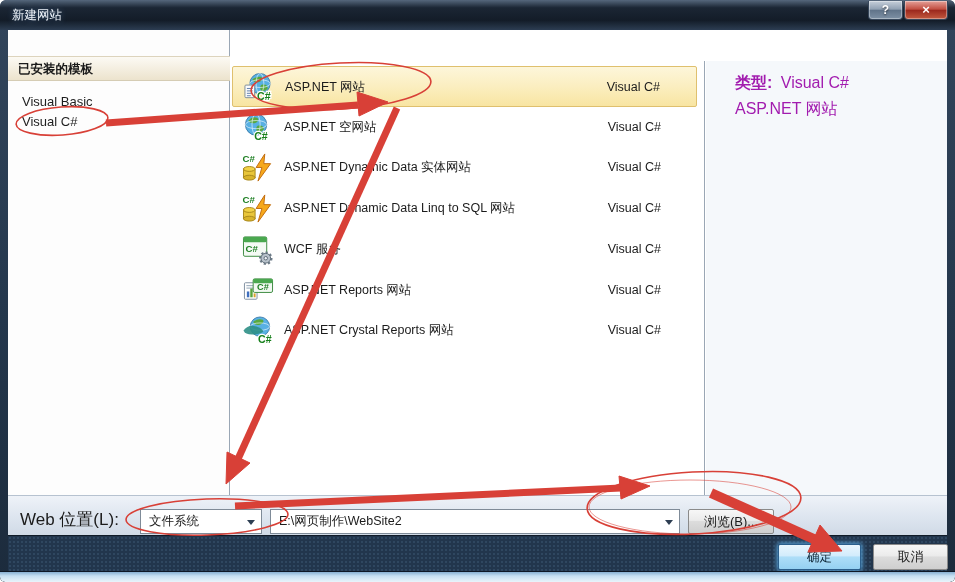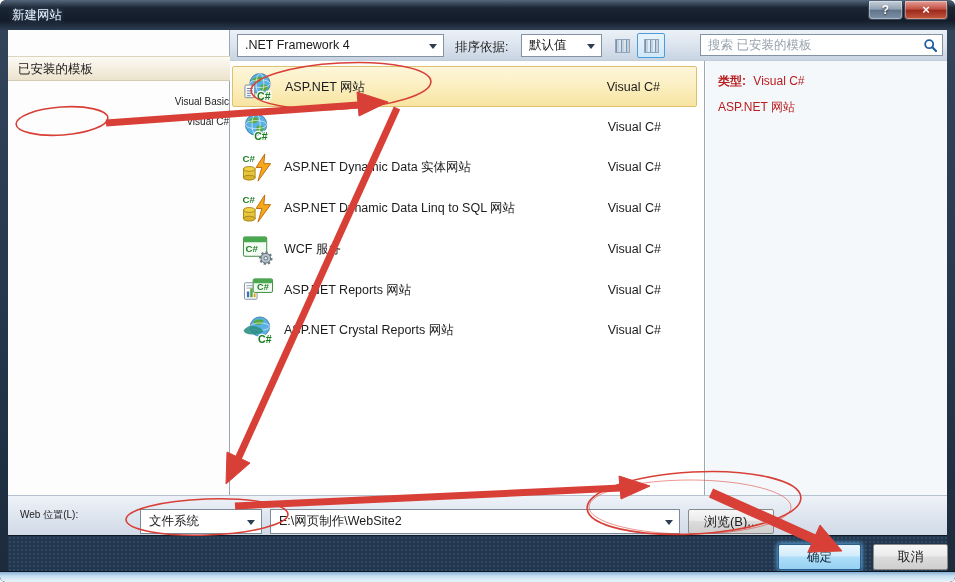--- a/index.html
+++ b/index.html
@@ -24,40 +24,40 @@
   .toolbar{position:absolute;left:0;top:0;width:939px;height:31px;
     background:linear-gradient(180deg,#ecf1f7 0%,#d8e1ec 60%,#c8d4e2 100%);border-bottom:1px solid #c2cdd9;}
 
   
   .sidebar{position:absolute;left:0;top:0;width:222px;height:465px;background:#fdfdfd;border-right:1px solid #9aa7b5;}
   .side-header{position:absolute;left:0;width:222px;color:#f2f6fa;font-size:12px;padding-left:10px;
     background:linear-gradient(180deg,#5d7188 0%,#46596f 50%,#3a4d63 100%);
     border-top:1px solid #74879c;border-bottom:1px solid #324456;}
   .side-header.recent{top:3px;height:20px;line-height:19px;}
   .side-header.online{top:139px;height:21px;line-height:20px;}
-  .side-header.installed{top:26px;height:25px;line-height:24px;color:#1b1b1b;font-weight:normal;font-size:12.5px;
+  .side-header.installed{top:26px;height:25px;line-height:24px;color:#1b1b1b;font-weight:bold;font-size:12.5px;
     background:linear-gradient(180deg,#fcfaf4 0%,#f3edd d 55%,#ece3cd 100%);
     background:linear-gradient(180deg,#fcfaf4 0%,#ece3cd 100%);
     border-top:1px solid #ddd4bd;border-bottom:1px solid #d5ccb4;}
-  .side-item{position:absolute;left:0;width:221px;height:19px;line-height:19px;padding-left:14px;font-size:10px;color:#1e1e1e;cursor:default;text-align:right;}
+  .side-item{position:absolute;left:0;width:221px;height:19px;line-height:19px;padding-left:14px;font-size:13px;color:#1e1e1e;cursor:default;}
   .side-item.vb{top:62px;}
   .side-item.vcs{top:82px;}
 
   
   .listpanel{position:absolute;left:223px;top:31px;width:474px;height:434px;background:#ffffff;border-right:1px solid #9aa7b5;}
   .row{position:absolute;left:1px;width:465px;height:41px;cursor:default;}
   .row-icon{position:absolute;left:9px;top:5px;width:34px;height:31px;}
   .row-name{position:absolute;left:52px;top:0;height:41px;line-height:41px;font-size:12.5px;color:#1b1b1b;white-space:nowrap;}
   .row-lang{position:absolute;right:36px;top:0;height:41px;line-height:41px;font-size:12.5px;color:#1b1b1b;}
   .row.selected{background:linear-gradient(180deg,#fdf6da 0%,#fbeec0 50%,#f8e5a2 100%);
     border:1px solid var(--sel-border,#dfc06e);border-radius:2px;}
 
   
   .rightpanel{position:absolute;left:698px;top:31px;width:241px;height:434px;background:#f5f8fb;}
-  .detail-line{position:absolute;left:12px;font-size:12px;color:#b91c1c;white-space:nowrap;}
+  .detail-line{position:absolute;left:29px;font-size:16px;color:#a21caf;white-space:nowrap;}
 
   
   .combo{position:absolute;height:23px;background:#fff;border:1px solid #8393a3;font-size:12.5px;color:#1b1b1b;}
   .combo .val{position:absolute;left:7px;top:0;line-height:21px;white-space:nowrap;}
   .arrow{position:absolute;right:6px;top:9px;width:0;height:0;border-left:4px solid transparent;border-right:4px solid transparent;border-top:5px solid #2d3e52;}
   .tb-label{position:absolute;font-size:12.5px;color:#1c1c1c;}
   .viewbtn{position:absolute;top:3px;width:26px;height:25px;border:1px solid transparent;border-radius:2px;}
   .viewbtn.sel{border-color:#4a9ddb;background:linear-gradient(180deg,#e8f4fc,#cfe8fa);}
   .gridicon{position:absolute;left:5px;top:5px;width:15px;height:14px;
     background:repeating-linear-gradient(90deg,#7e94ab 0 1px,#c3d2e2 1px 3px,rgba(0,0,0,0) 3px 5px);
@@ -68,21 +68,21 @@
   .searchbox input::placeholder{color:#98a2ac;opacity:1;}
   .mag{position:absolute;right:4px;top:3px;}
 
   
   .watermark{position:absolute;left:376px;top:291px;font-family:"Liberation Mono",monospace;
     font-size:17px;color:#c2c2c2;letter-spacing:.5px;z-index:5;}
 
   
   .webrow{position:absolute;left:8px;top:495px;width:939px;height:40px;
     background:linear-gradient(180deg,#eef2f8 0%,#dde5ef 55%,#d0dae6 100%);border-top:1px solid #b6c2d0;}
-  .webrow .lbl{position:absolute;left:12px;top:12px;font-size:10px;color:#1b1b1b;}
+  .webrow .lbl{position:absolute;left:12px;top:12px;font-size:17px;color:#1b1b1b;}
   .wcombo{position:absolute;top:13px;height:25px;background:#fff;border:1px solid #7f8b98;font-size:12.5px;color:#1b1b1b;}
   .wcombo .val{position:absolute;left:8px;line-height:23px;white-space:nowrap;}
   .wcombo .arrow{top:10px;}
   .pathinput{position:absolute;left:6px;top:2px;width:380px;height:19px;border:none;outline:none;
     font-family:"Liberation Sans",sans-serif;font-size:12.5px;color:#1b1b1b;background:transparent;}
   .btn{border:1px solid #8a8a8a;border-radius:2px;font-family:"Liberation Sans",sans-serif;font-size:13px;color:#1b1b1b;
     background:linear-gradient(180deg,#f7f7f7 0%,#ebebeb 45%,#dcdcdc 50%,#cfcfcf 100%);}
   .browsebtn{position:absolute;left:680px;top:13px;width:86px;height:25px;}
 
   
@@ -110,44 +110,20 @@
     <span class="title-text">新建网站</span>
     <div class="capbtn helpbtn">
       <span>?</span>
     </div>
     <div class="capbtn closebtn">
       <span>×</span>
     </div>
   </div>
 
   <div class="content">
-    <div class="toolbar">
-      <div class="combo" style="left:229px;top:4px;width:207px;">
-        <span class="val">.NET Framework 4</span>
-        <span class="arrow"></span>
-      </div>
-      <span class="tb-label" style="left:447px;top:9px;">排序依据:</span>
-      <div class="combo" style="left:513px;top:4px;width:81px;">
-        <span class="val">默认值</span>
-        <span class="arrow"></span>
-      </div>
-      <div class="viewbtn" style="left:601px;">
-        <span class="gridicon"></span>
-      </div>
-      <div class="viewbtn sel" style="left:629px;width:28px;">
-        <span class="gridicon" style="left:6px;"></span>
-      </div>
-      <div class="searchbox">
-        <input placeholder="搜索 已安装的模板" style="">
-        <svg class="mag" width="15" height="15" viewBox="0 0 15 15">
-          <circle cx="6.2" cy="6.2" r="4" fill="none" stroke="#1d5e9e" stroke-width="1.8"></circle>
-          <line x1="9.3" y1="9.3" x2="13" y2="13" stroke="#1d5e9e" stroke-width="2.2" stroke-linecap="round"></line>
-        </svg>
-      </div>
-    </div>
 
     <div class="sidebar">
       <div class="side-header installed">已安装的模板</div>
       <div class="side-item vb">Visual Basic</div>
       <div class="side-item vcs">Visual C#</div>
     </div>
 
     <div class="listpanel" id="template-list">
 
         <div class="row selected" style="top: 5px;">
@@ -167,20 +143,21 @@
 
         <div class="row" style="top: 45.7px;">
           <span class="row-icon"><svg width="34" height="31" viewBox="0 0 34 32">
               <circle cx="15" cy="13" r="11" fill="#58b0e3" stroke="#2f6f9f" stroke-width="0.8"></circle>
               <path d="M7 9 Q11 4 16 6 Q19 8 15 11 Q10 13 7 9Z" fill="#59a83f"></path>
               <path d="M17 14 Q23 13 23 18 Q20 22 16 20 Q14 16 17 14Z" fill="#59a83f"></path>
               <ellipse cx="15" cy="13" rx="11" ry="4.2" fill="none" stroke="#eaf6ff" stroke-width="0.8" opacity="0.85"></ellipse>
               <ellipse cx="15" cy="13" rx="4.2" ry="11" fill="none" stroke="#eaf6ff" stroke-width="0.8" opacity="0.85"></ellipse>
               <text x="13" y="29" font-family="Liberation Sans,sans-serif" font-size="11" font-weight="bold" fill="#17801c" stroke="#ffffff" stroke-width="2.4" paint-order="stroke">C#</text>
             </svg></span>
+          <span class="row-name">ASP.NET 空网站</span>
           <span class="row-lang">Visual C#</span>
         </div>
 
         <div class="row" style="top: 86.4px;">
           <span class="row-icon"><svg width="34" height="31" viewBox="0 0 34 32">
               <text x="1" y="10" font-family="Liberation Sans,sans-serif" font-size="10" font-weight="bold" fill="#1d7f22" stroke="#ffffff" stroke-width="2" paint-order="stroke">C#</text>
               <rect x="2" y="17.5" width="12" height="9" fill="#e9c63a" stroke="#a8871c"></rect>
               <ellipse cx="8" cy="26.5" rx="6" ry="2.5" fill="#d9b32a" stroke="#a8871c"></ellipse>
               <ellipse cx="8" cy="17.5" rx="6" ry="2.5" fill="#f2d245" stroke="#a8871c"></ellipse>
               <path d="M24 2 L15 16 L21 16 L17 30 L30 12 L23 12 Z" fill="#f6a81c" stroke="#c06b10" stroke-width="1"></path>

